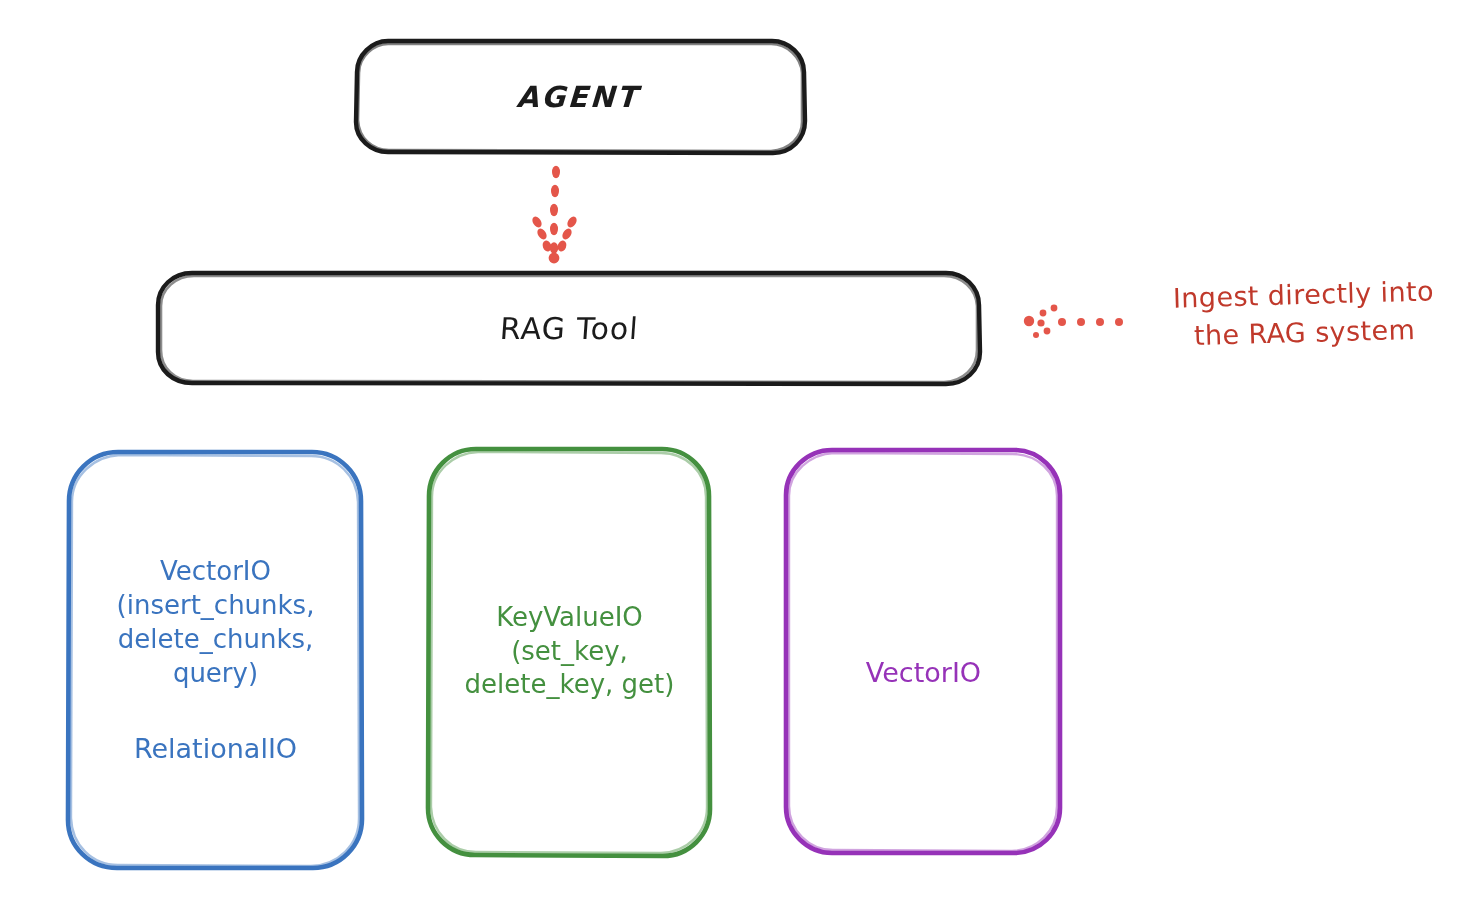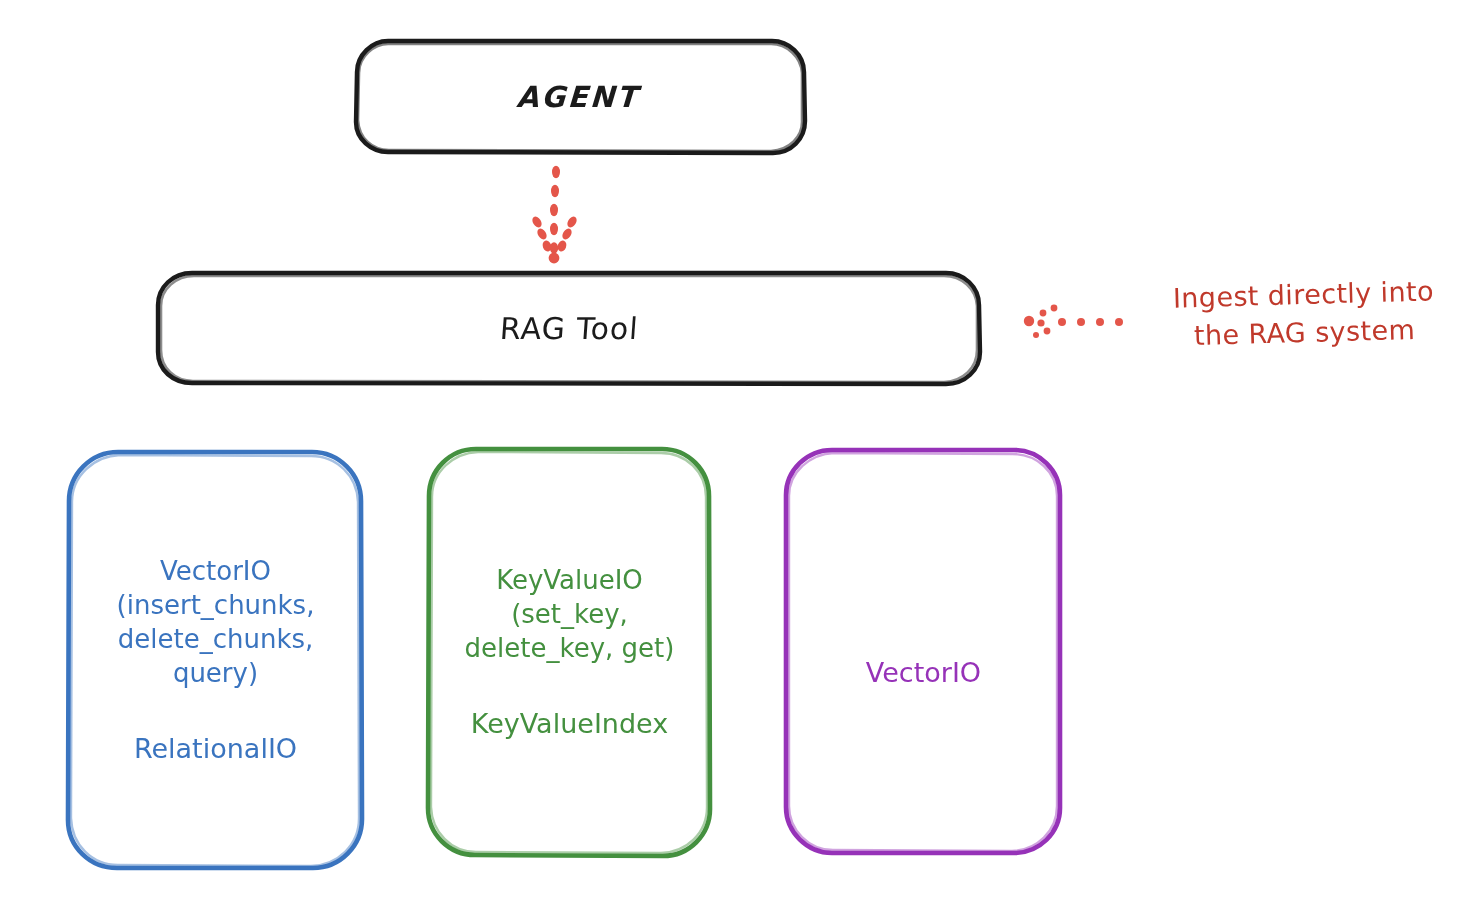--- a/index.html
+++ b/index.html
@@ -208,21 +208,20 @@
 (insert_chunks,
 delete_chunks,
 query)</div>
   <div class="index-label">RelationalIO</div>
 </div>
 
 <div class="node provider" id="key-value-io-node">
   <div class="api-label">KeyValueIO
 (set_key,
 delete_key, get)</div>
-  <div class="index-label">KeyValueIndex</div>
 </div>
 
 <div class="node provider" id="relational-io-node">
   <div class="index-label">VectorIO</div>
 </div>
 
 <div id="ingest-annotation">Ingest directly into
 the RAG system</div>
 
 </body></html>

